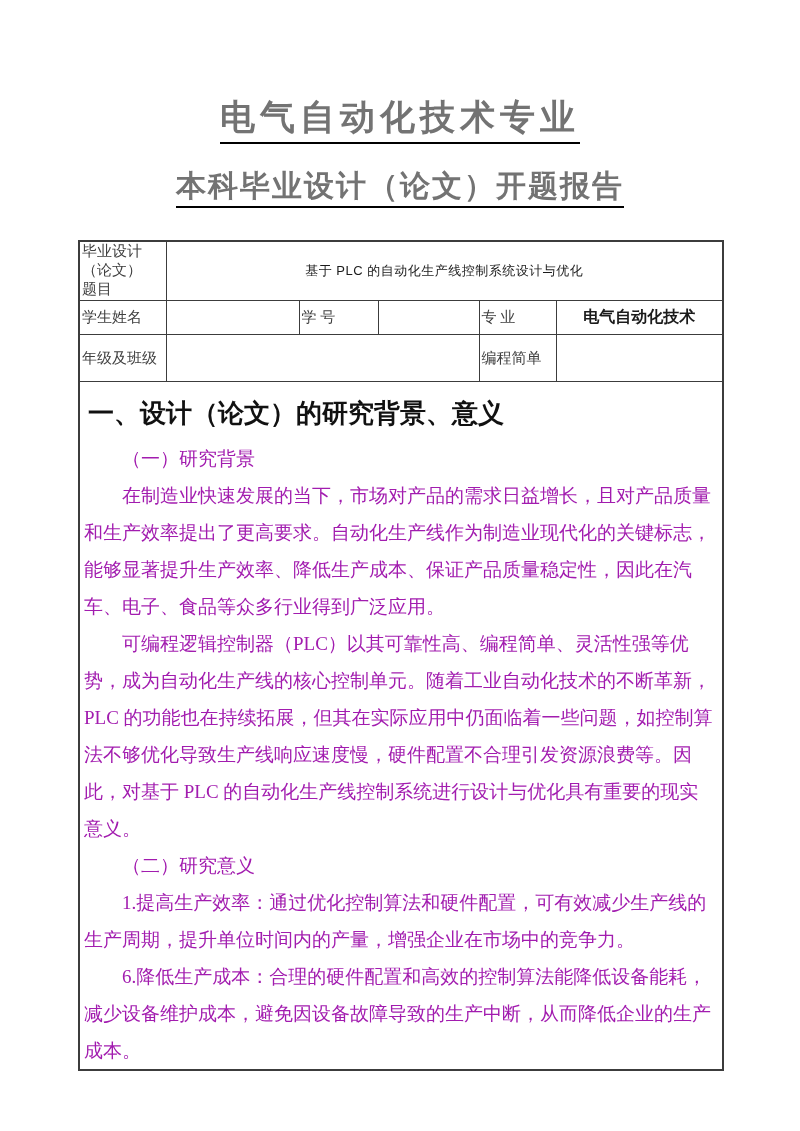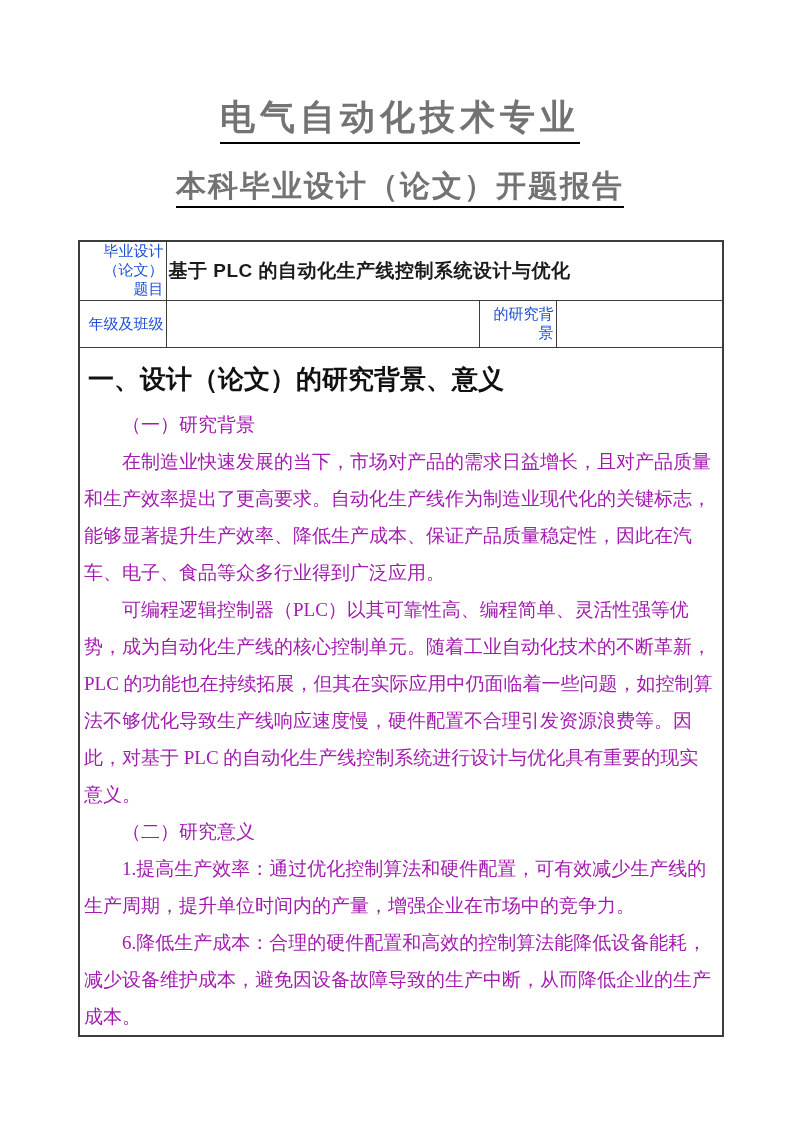--- a/index.html
+++ b/index.html
@@ -40,30 +40,30 @@
     padding: 0 2px;
     overflow: hidden;
   }
   tr.r-topic { height: 60px; }
   tr.r-info  { height: 34px; }
   tr.r-grade { height: 47px; }
   tr.r-content { height: 655px; }
 
   .cell-label {
     font-size: 15px;
-    text-align: right;
+    text-align: left;
     vertical-align: middle;
-    color: #1d4ed8;
+    color: #404040;
   }
   .topic-label { white-space: pre-line; line-height: 19px; }
   .topic-value {
     font-family: "Liberation Sans", "DejaVu Sans", sans-serif;
-    font-weight: bold;
-    font-size: 19px;
-    text-align: left;
+    font-weight: normal;
+    font-size: 13px;
+    text-align: center;
     vertical-align: middle;
     letter-spacing: 0.5px;
   }
   .major-value {
     font-family: "Liberation Sans", "DejaVu Sans", sans-serif;
     font-weight: bold;
     font-size: 16px;
     text-align: center;
     vertical-align: middle;
   }
@@ -103,24 +103,32 @@
       <col style="width:77px">
       <col style="width:167px">
     </colgroup>
     <tbody>
       <tr class="r-topic">
         <td class="cell-label topic-label">毕业设计
 （论文）
 题目</td>
         <td class="topic-value" colspan="5">基于 PLC 的自动化生产线控制系统设计与优化</td>
       </tr>
+      <tr class="r-info">
+        <td class="cell-label">学生姓名</td>
+        <td class="blank-value"></td>
+        <td class="cell-label">学 号</td>
+        <td class="blank-value"></td>
+        <td class="cell-label">专 业</td>
+        <td class="major-value">电气自动化技术</td>
+      </tr>
       <tr class="r-grade">
         <td class="cell-label">年级及班级</td>
         <td class="blank-value" colspan="3"></td>
-        <td class="cell-label">的研究背景</td>
+        <td class="cell-label">编程简单</td>
         <td class="blank-value"></td>
       </tr>
       <tr class="r-content">
         <td class="content-cell" colspan="6">
           <h3 class="section-heading">一、设计（论文）的研究背景、意义</h3>
           <p>（一）研究背景</p>
           <p>在制造业快速发展的当下，市场对产品的需求日益增长，且对产品质量和生产效率提出了更高要求。自动化生产线作为制造业现代化的关键标志，能够显著提升生产效率、降低生产成本、保证产品质量稳定性，因此在汽车、电子、食品等众多行业得到广泛应用。</p>
           <p>可编程逻辑控制器（PLC）以其可靠性高、编程简单、灵活性强等优势，成为自动化生产线的核心控制单元。随着工业自动化技术的不断革新，PLC 的功能也在持续拓展，但其在实际应用中仍面临着一些问题，如控制算法不够优化导致生产线响应速度慢，硬件配置不合理引发资源浪费等。因此，对基于 PLC 的自动化生产线控制系统进行设计与优化具有重要的现实意义。</p>
           <p>（二）研究意义</p>
           <p>1.提高生产效率：通过优化控制算法和硬件配置，可有效减少生产线的生产周期，提升单位时间内的产量，增强企业在市场中的竞争力。</p>

